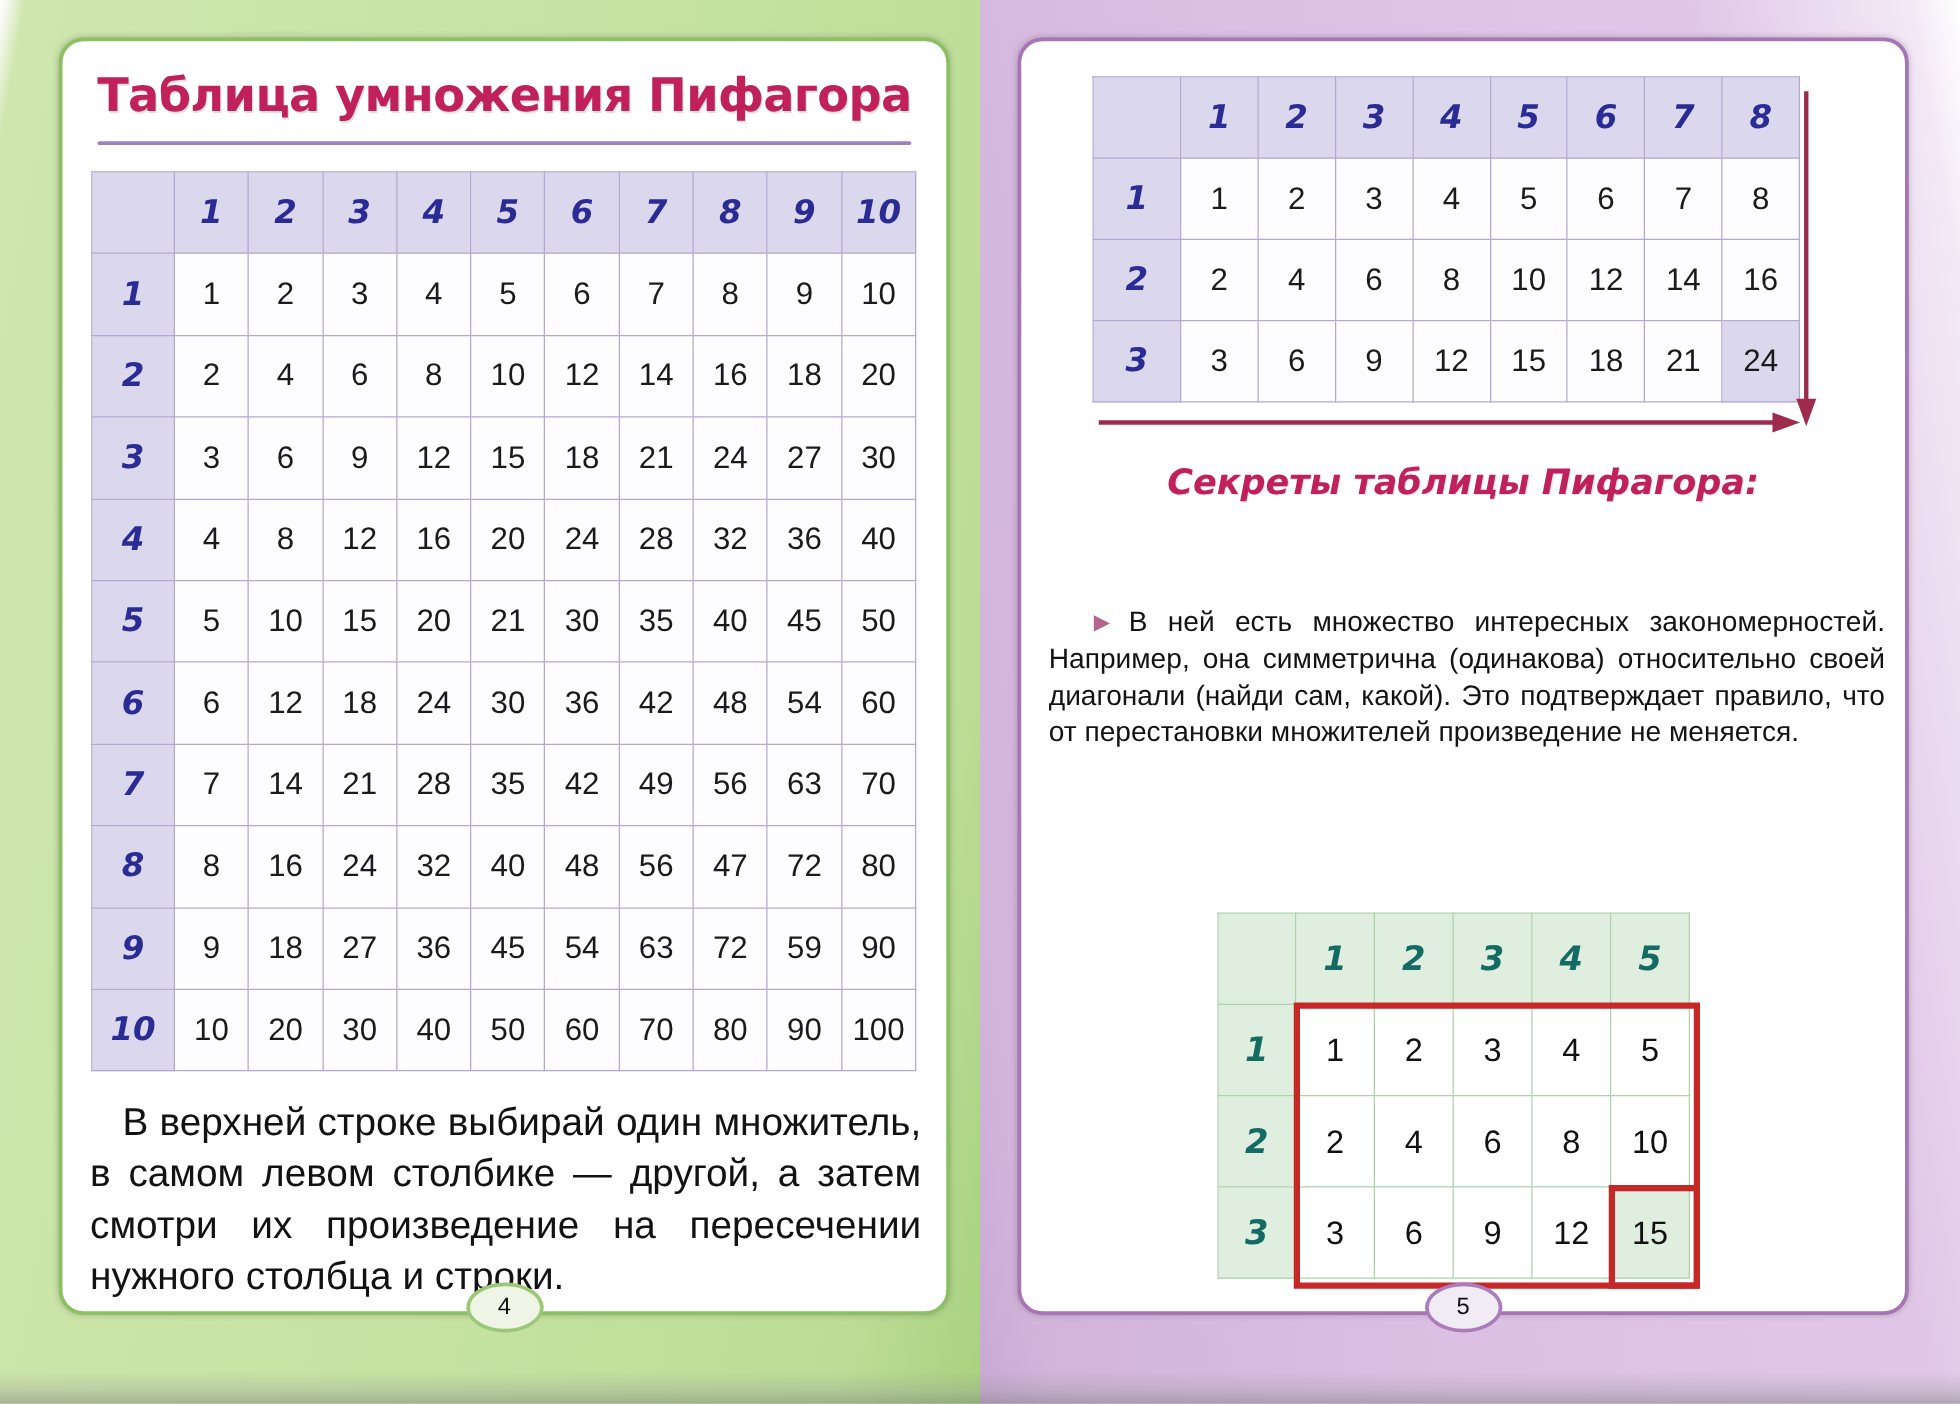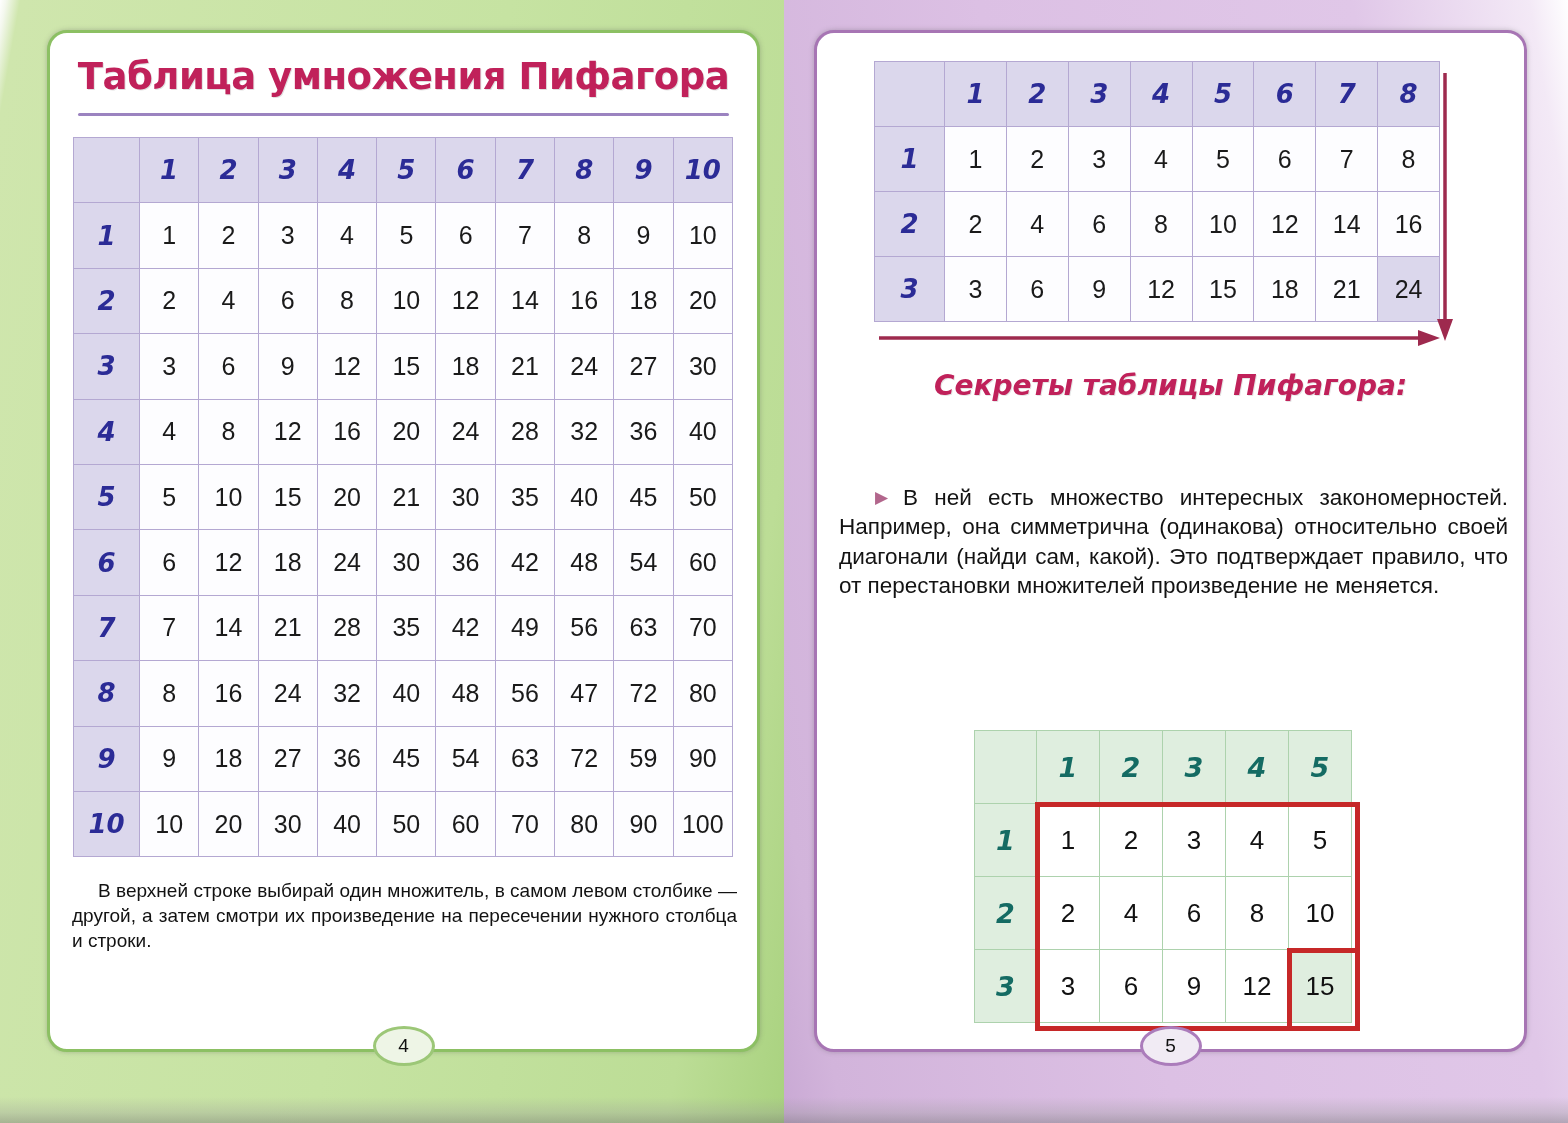--- a/index.html
+++ b/index.html
@@ -86,21 +86,21 @@
   }
   table.mtab td.corner{background:#dbd7ec;}
 
   #main-table{position:absolute;left:23px;top:104px;width:660px;}
   #main-table td{height:62.4px;font-size:25px;}
   #main-table td.hd{font-size:26px;}
   #main-table col.lead{width:66px;}
 
   .lead-text{
     position:absolute;left:22px;right:20px;top:845px;
-    font-size:19px;line-height:1.32;color:#121212;
+    font-size:31px;line-height:1.32;color:#121212;
     text-align:justify;text-indent:26px;
     font-family:"Liberation Sans", sans-serif;
   }
 
   
   #top-table-wrap{position:absolute;left:57px;top:28px;width:600px;height:288px;}
   #top-table{width:566px;}
   #top-table td{height:62px;font-size:25px;}
   #top-table td.hd{font-size:26px;}
   #top-table td.hl{background:#dbd7ec;}

